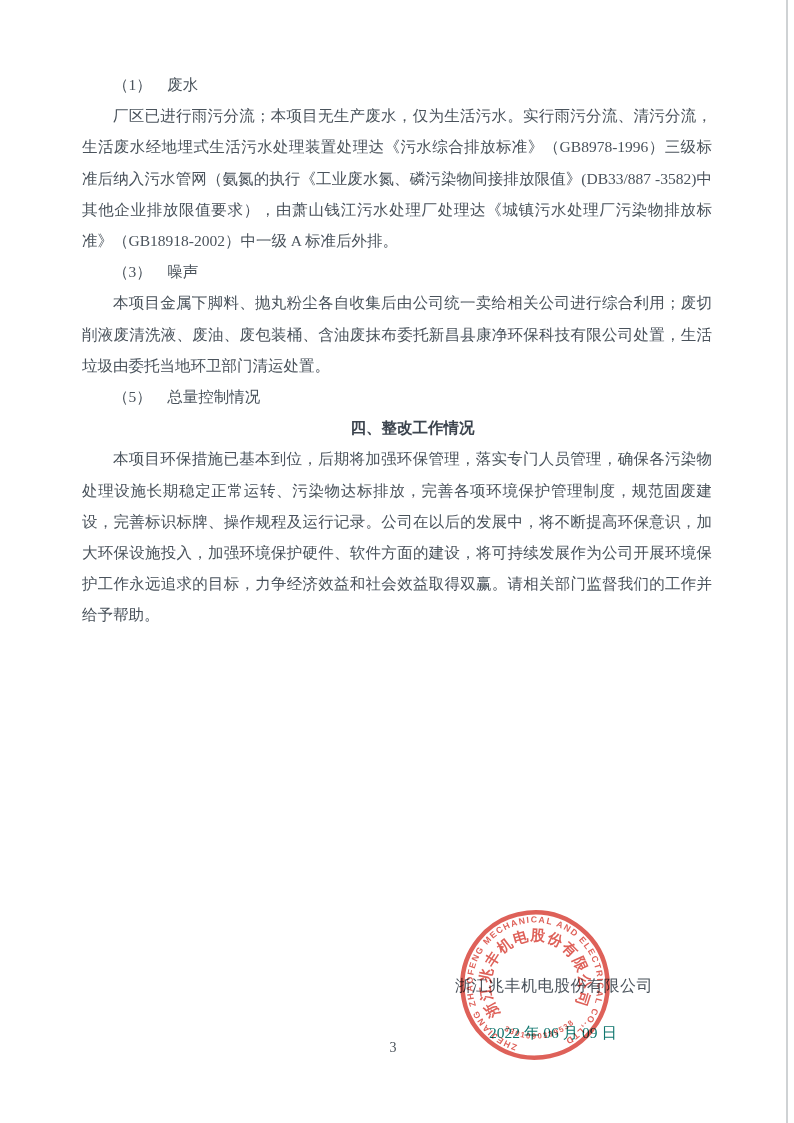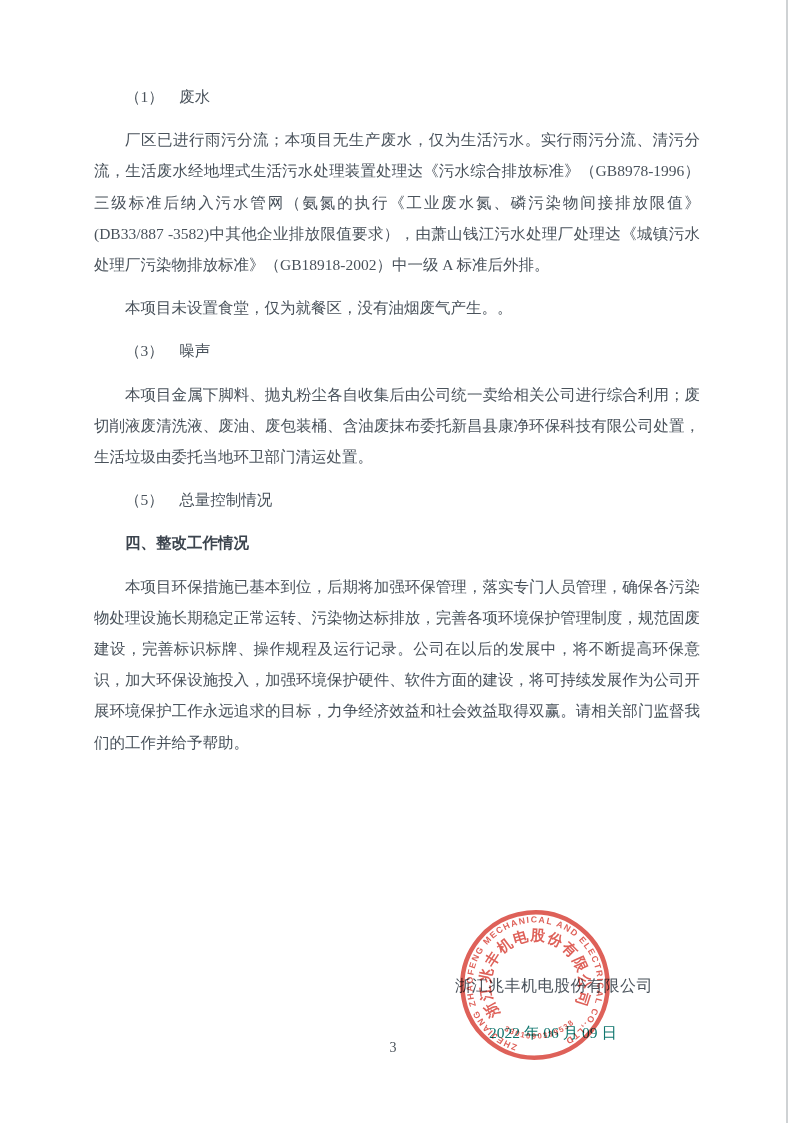--- a/index.html
+++ b/index.html
@@ -29,28 +29,28 @@
     position: absolute;
     left: 82px;
     top: 69px;
     width: 630px;
     font-size: 15.5px;
     line-height: 31.2px;
     color: #49525b;
     text-align: justify;
   }
   .body-text p {
-    margin: 12px;
+    margin: 0;
     padding: 0;
     text-indent: 2em;
   }
   .body-text p.head {
     font-weight: bold;
     color: #3c444e;
-    text-align: left;
+    text-align: center;
   }
   .body-text p.sub {
     text-align: left;
   }
   .sig-company {
     position: absolute;
     left: 455px;
     top: 976px;
     font-size: 16px;
     letter-spacing: 0.5px;
@@ -106,21 +106,20 @@
 </head>
 <body>
 
 <div class="page">
 
   <div class="scan-edge"></div>
 
   <main class="body-text">
     <p class="sub">（1）　废水</p>
     <p>厂区已进行雨污分流；本项目无生产废水，仅为生活污水。实行雨污分流、清污分流，生活废水经地埋式生活污水处理装置处理达《污水综合排放标准》（GB8978-1996）三级标准后纳入污水管网（氨氮的执行《工业废水氮、磷污染物间接排放限值》(DB33/887 -3582)中其他企业排放限值要求），由萧山钱江污水处理厂处理达《城镇污水处理厂污染物排放标准》（GB18918-2002）中一级 A 标准后外排。</p>
-    <p>本项目未设置食堂，仅为就餐区，没有油烟废气产生。。</p>
     <p class="sub">（3）　噪声</p>
     <p>本项目金属下脚料、抛丸粉尘各自收集后由公司统一卖给相关公司进行综合利用；废切削液废清洗液、废油、废包装桶、含油废抹布委托新昌县康净环保科技有限公司处置，生活垃圾由委托当地环卫部门清运处置。</p>
     <p class="sub">（5）　总量控制情况</p>
     <p class="head">四、整改工作情况</p>
     <p>本项目环保措施已基本到位，后期将加强环保管理，落实专门人员管理，确保各污染物处理设施长期稳定正常运转、污染物达标排放，完善各项环境保护管理制度，规范固废建设，完善标识标牌、操作规程及运行记录。公司在以后的发展中，将不断提高环保意识，加大环保设施投入，加强环境保护硬件、软件方面的建设，将可持续发展作为公司开展环境保护工作永远追求的目标，力争经济效益和社会效益取得双赢。请相关部门监督我们的工作并给予帮助。</p>
   </main>
 
   <div class="sig-company">浙江兆丰机电股份有限公司</div>
   <div class="sig-date">2022 年 06 月 09 日</div>
 

